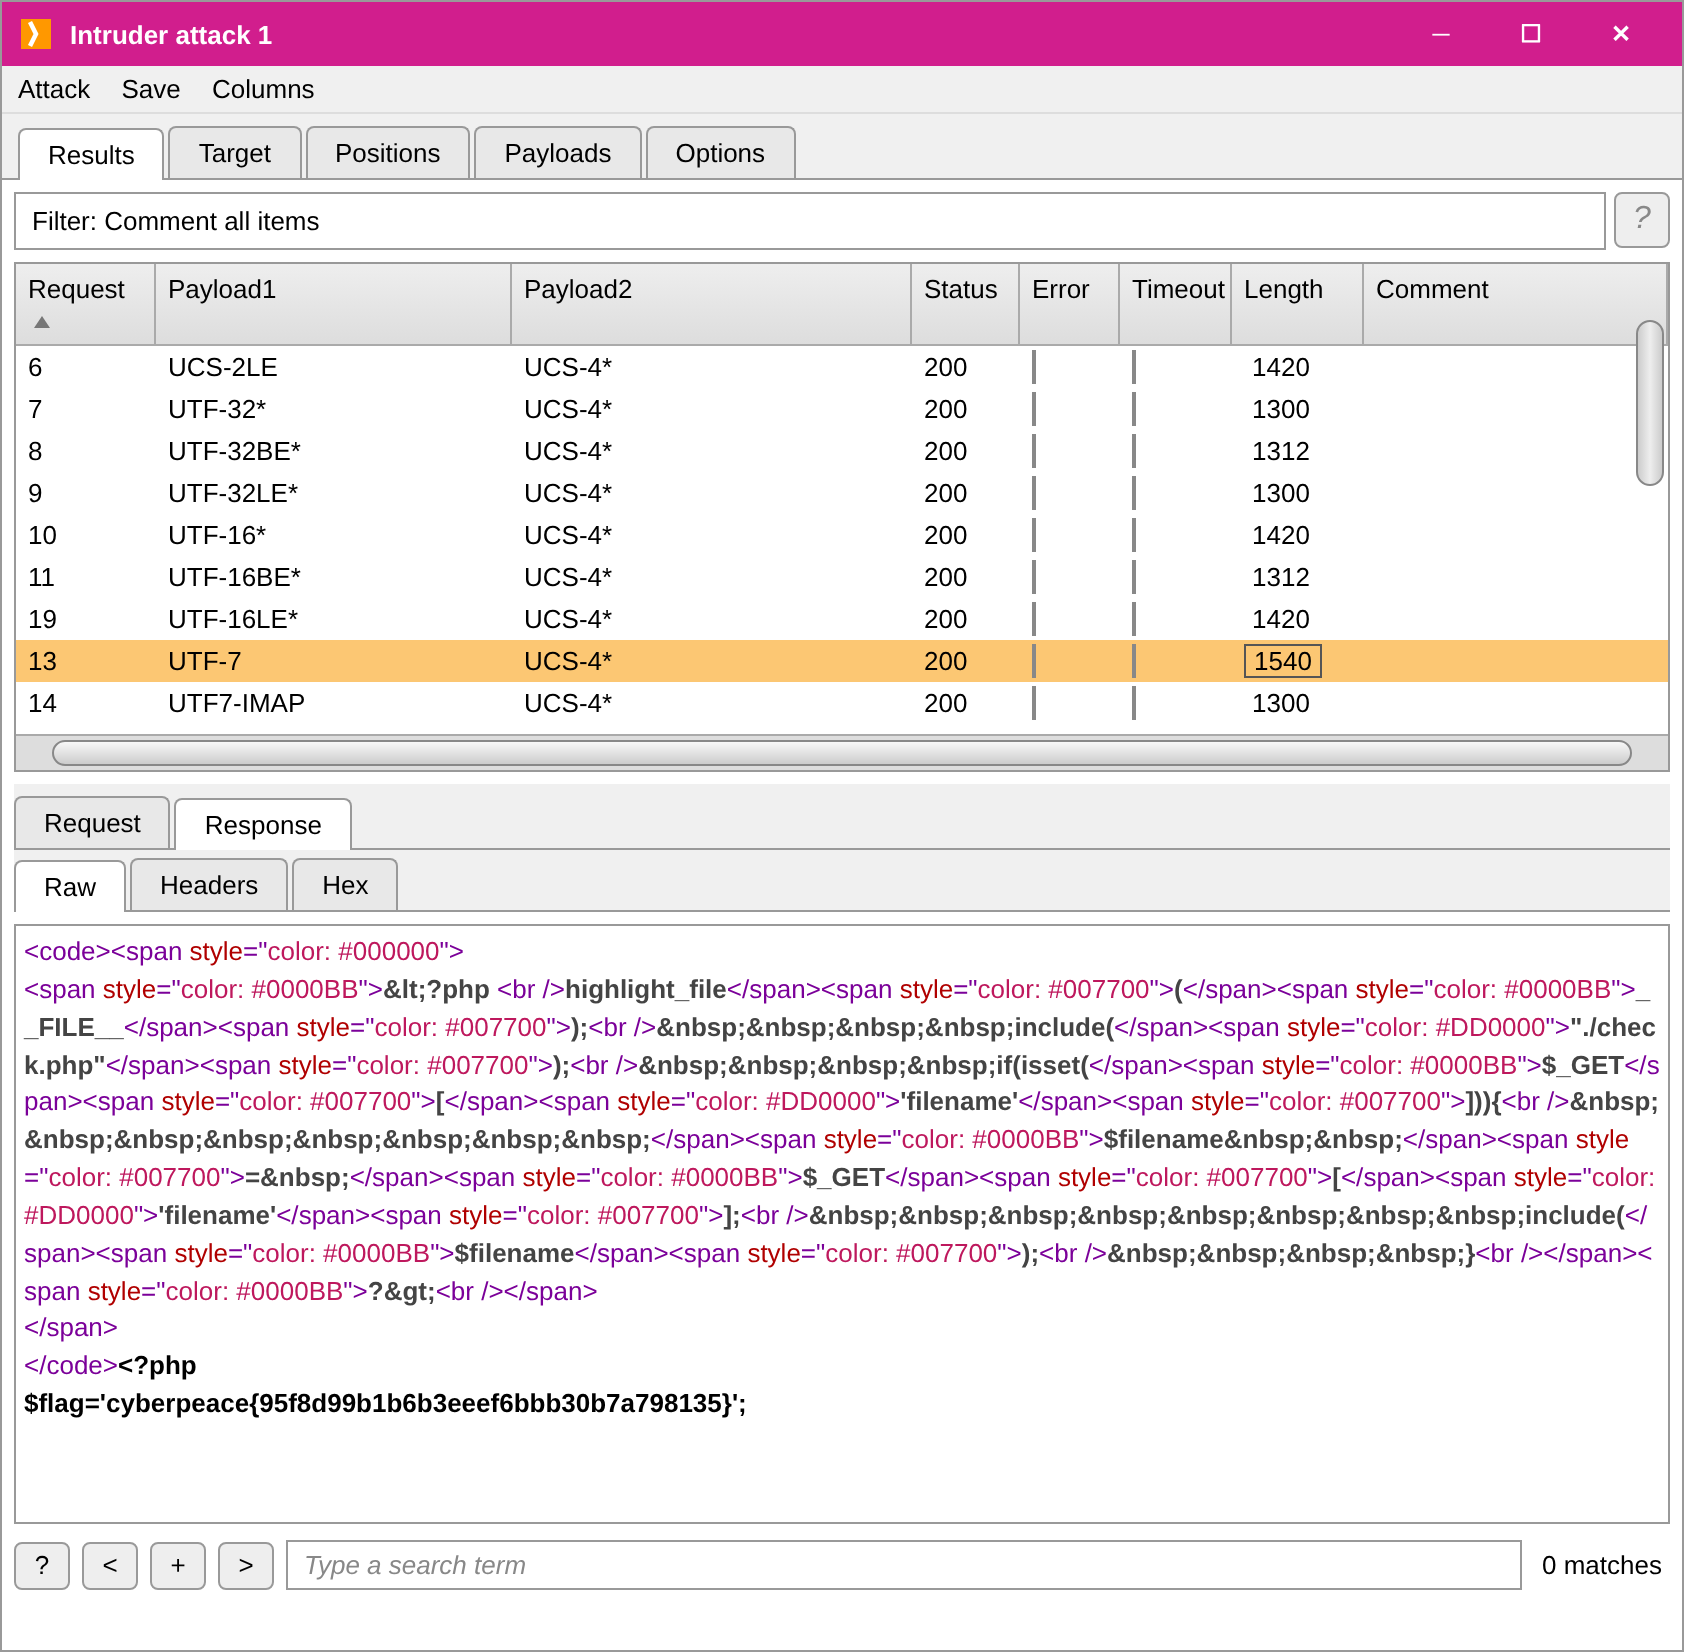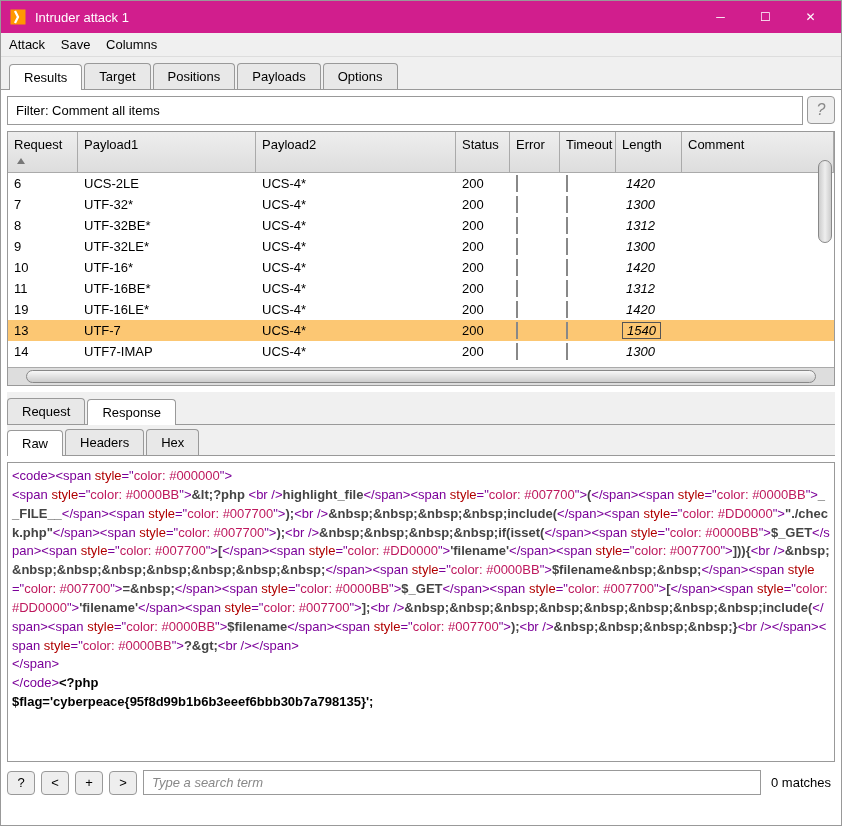--- a/index.html
+++ b/index.html
@@ -1,19 +1,19 @@
 <!DOCTYPE html>
 <html><head>
 <meta charset="utf-8">
 <style>
 * { box-sizing: border-box; font-family: Arial, sans-serif; }
 body { margin: 0; background: #f0f0f0; width: 842px; height: 826px; overflow: hidden; font-size: 12px; }
 .window { width: 842px; height: 826px; display: flex; flex-direction: column; background: #fff; border: 1px solid #999; }
 .titlebar { background: #c71585; background: #d63384; background: #c2185b; background: #d23c7a; background: #ce1e8e; background: #cf2090; background: #ce1d8d; color: #fff; height: 32px; display: flex; align-items: center; padding: 0 8px; }
-.titlebar { background: #d01e8e; }
+.titlebar { background: #d01e8e; font-weight: bold; }
 .titlebar { background: #cc2a94; }
 .titlebar { background: #c9198d; }
 .titlebar { background: #ce1e8d; }
 .titlebar { background: #d21f90; }
 .titlebar { background: #cc1e87; }
 .titlebar { background: #ce2090; }
 .titlebar { background: #d11e8d; }
 .titlebar { background: #cc1e87; }
 .titlebar { background: #d11e8d; }
 .titlebar .icon { width: 18px; height: 18px; margin-right: 8px; }
@@ -36,21 +36,21 @@
 .col-status { width: 54px; }
 .col-err { width: 50px; }
 .col-timeout { width: 56px; }
 .col-len { width: 66px; }
 .col-comment { flex: 1; }
 .tbody { height: 194px; overflow: hidden; background: #fff; min-height: 180px; position: relative; }
 .row { display: flex; height: 21px; align-items: center; font-size: 13px; }
 .row.sel { background: #fcc773; }
 .cell { padding: 0 6px; }
 .chk { width: 14px; height: 14px; border: 1px solid #888; background: #fff; box-shadow: inset 1px 1px 0 #ccc; }
-.lenbox { display: inline-block; padding: 0 4px; font-style: italic; }
+.lenbox { display: inline-block; padding: 0 4px; }
 .row.sel .lenbox { border: 1px solid #555; }
 .hscroll { height: 18px; background: #ddd; position: relative; border-top: 1px solid #aaa; }
 .hscroll::before { content:''; position:absolute; left:18px; right:18px; top:2px; bottom:2px; background: linear-gradient(#f8f8f8,#ccc); border:1px solid #888; border-radius: 8px; }
 .vscroll { position:absolute; right:2px; top:28px; bottom:18px; width:14px; }
 .vscroll .thumb { position:absolute; top:0; left:0; right:0; height:40%; background: linear-gradient(90deg,#ccc,#eee,#ccc); border:1px solid #888; border-radius:8px; }
 .mid { margin: 6px; }
 .rawpane { margin: 0 6px 4px 6px; border: 1px solid #999; padding: 4px; font-size: 13px; line-height: 1.45; height: 300px; overflow: hidden; background: #fff; white-space: normal; word-break: break-all; font-family: Arial,sans-serif; }
 .rawpane .c-tag { color: #7b0099; }
 .rawpane .c-attr { color: #b00000; }
 .rawpane .c-str { color: #be185d; }

